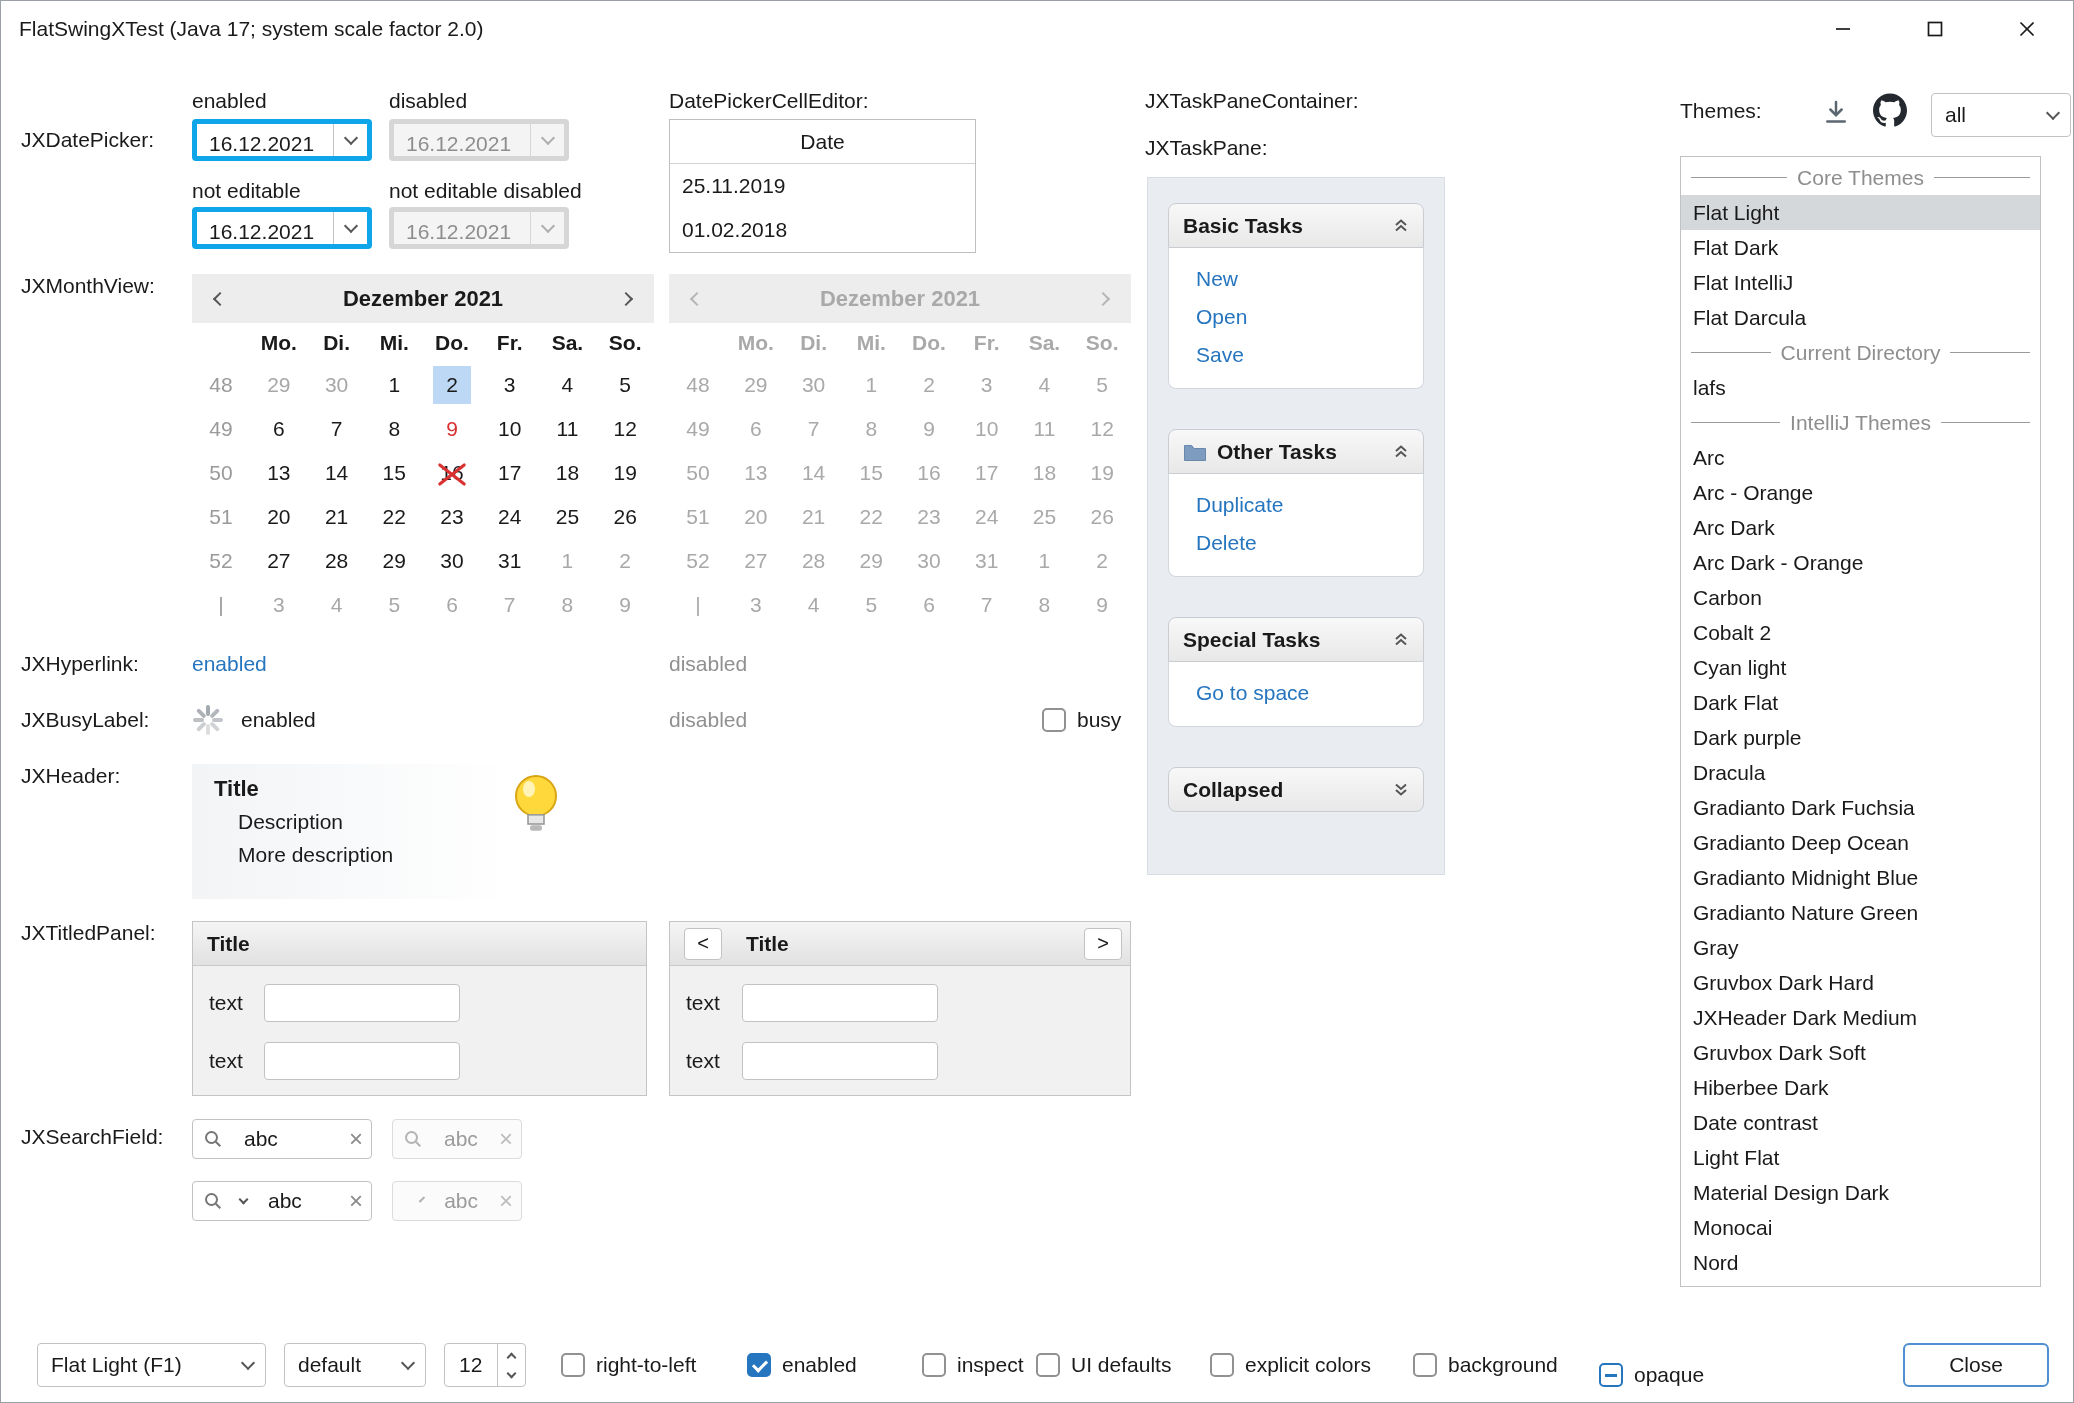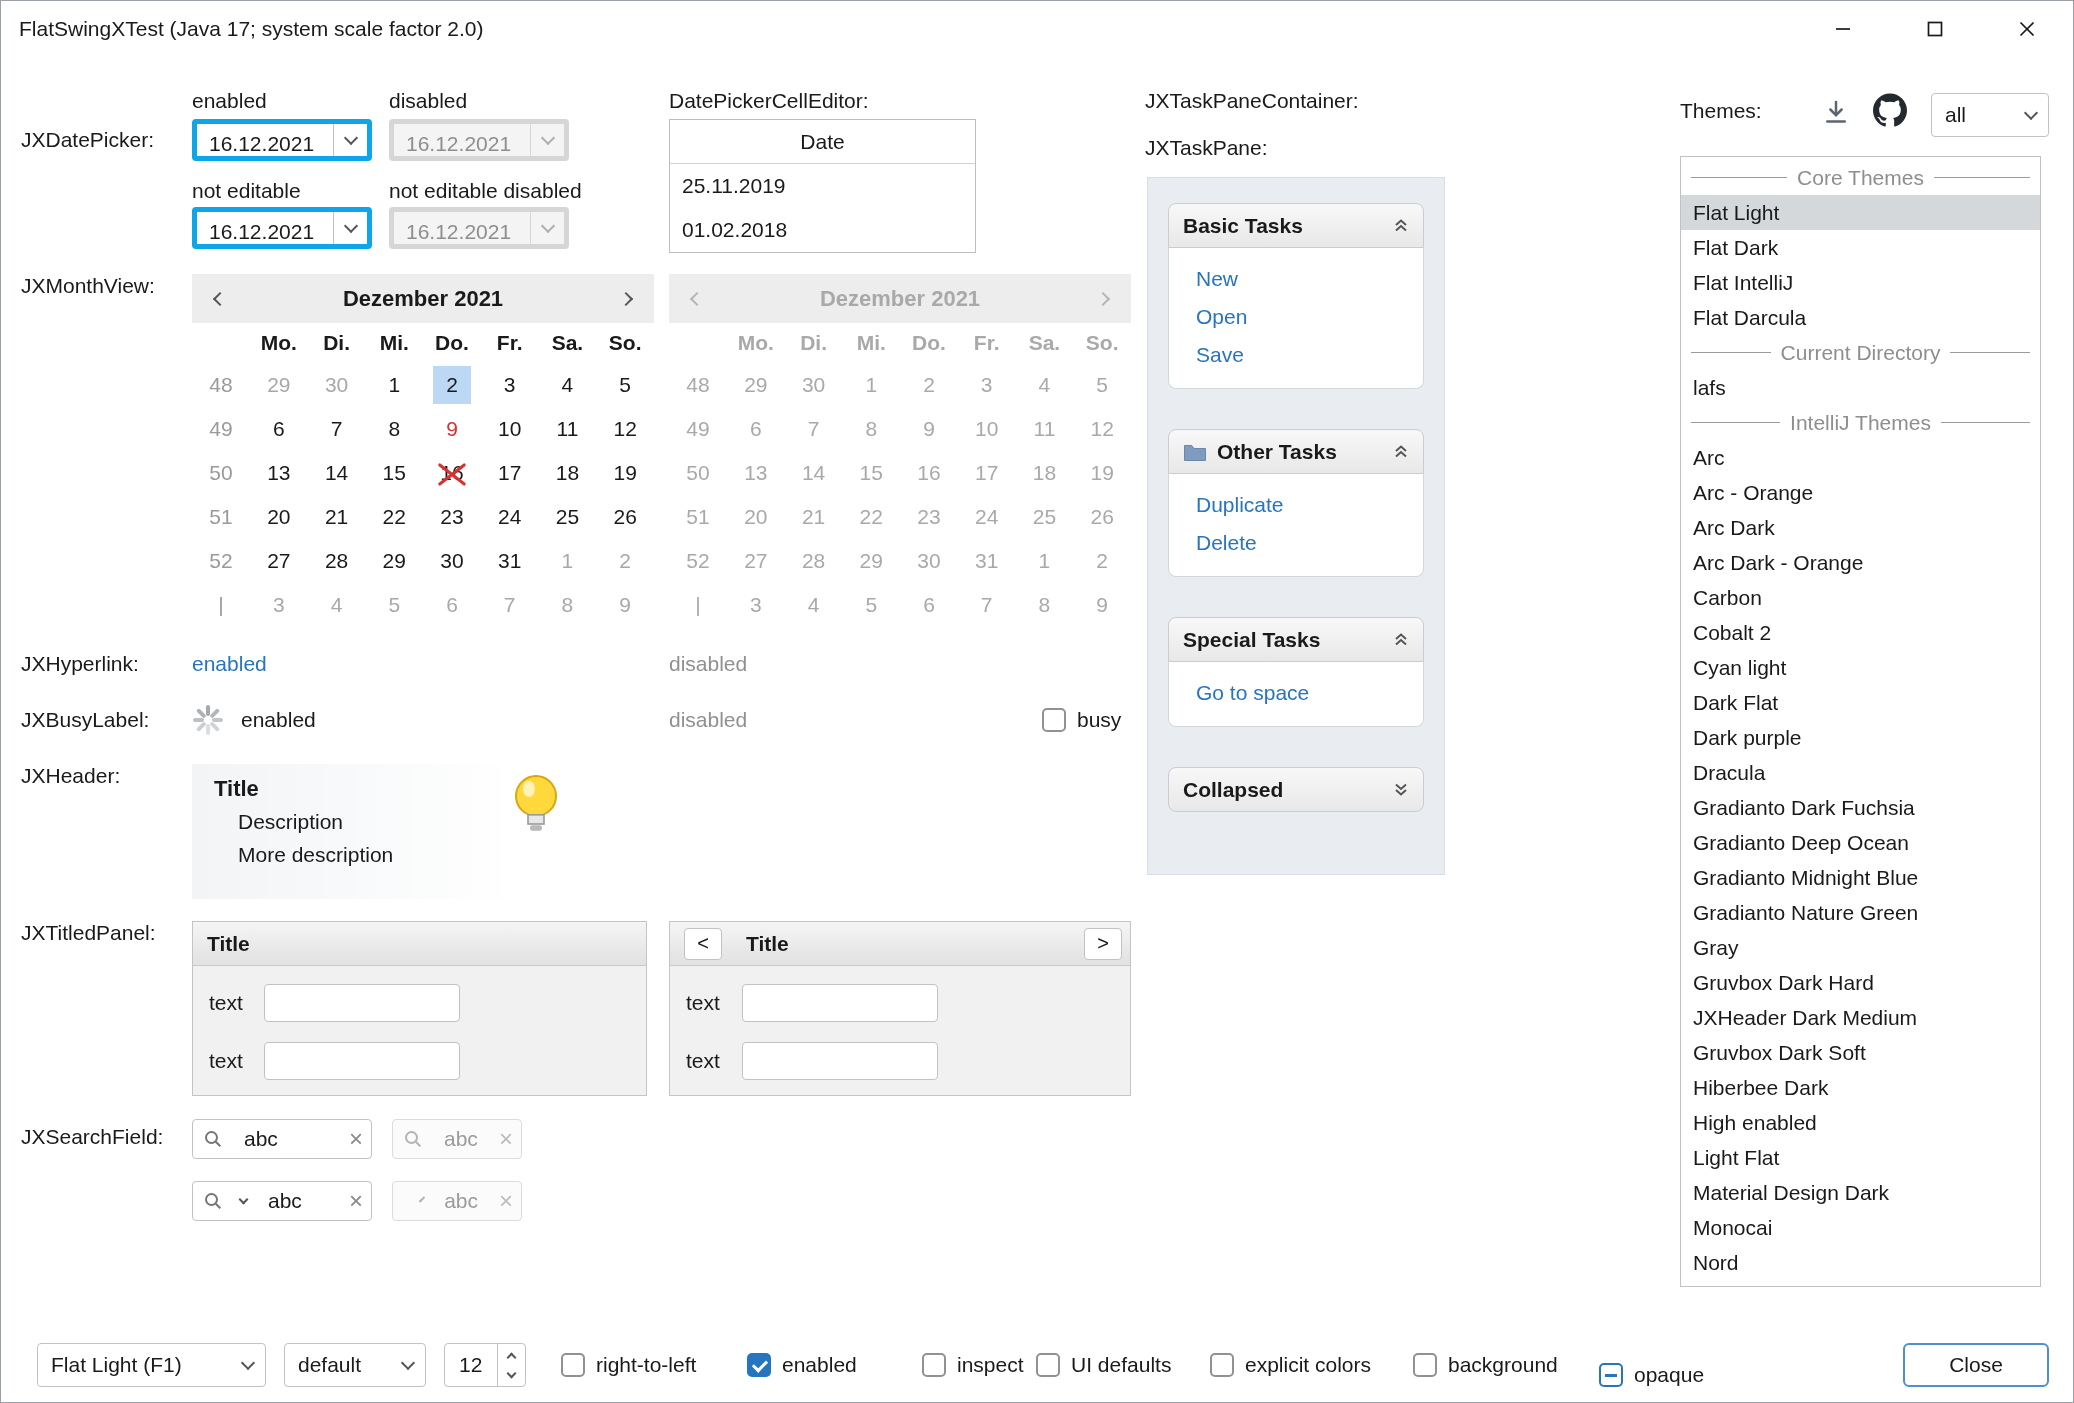--- a/index.html
+++ b/index.html
@@ -665,21 +665,21 @@
       <line x1="12" y1="4" x2="12" y2="14"></line>
         <polyline points="7.5,10 12,14.5 16.5,10"></polyline>
         <line x1="5" y1="19.5" x2="19" y2="19.5"></line>
     </svg>
   </div>
   <div class="icon-btn" style="left:1872px;top:92px">
     <svg width="34" height="34" viewBox="0 0 24 24">
       <path fill="#24292f" d="M12 .297c-6.63 0-12 5.373-12 12 0 5.303 3.438 9.8 8.205 11.385.6.113.82-.258.82-.577 0-.285-.01-1.04-.015-2.04-3.338.724-4.042-1.61-4.042-1.61C4.422 18.07 3.633 17.7 3.633 17.7c-1.087-.744.084-.729.084-.729 1.205.084 1.838 1.236 1.838 1.236 1.07 1.835 2.809 1.305 3.495.998.108-.776.417-1.305.76-1.605-2.665-.3-5.466-1.332-5.466-5.93 0-1.31.465-2.38 1.235-3.22-.135-.303-.54-1.523.105-3.176 0 0 1.005-.322 3.3 1.23.96-.267 1.98-.399 3-.405 1.02.006 2.04.138 3 .405 2.28-1.552 3.285-1.23 3.285-1.23.645 1.653.24 2.873.12 3.176.765.84 1.23 1.91 1.23 3.22 0 4.61-2.805 5.625-5.475 5.92.42.36.81 1.096.81 2.22 0 1.606-.015 2.896-.015 3.286 0 .315.21.69.825.57C20.565 22.092 24 17.592 24 12.297c0-6.627-5.373-12-12-12"></path>
     </svg>
   </div>
-  <div class="combo" style="left:1930px;top:92px;width:118px">
+  <div class="combo" style="left:1930px;top:92px;width:140px">
     <span class="val">all</span>
     <span class="arr">
         <i class="chev down"></i>
       </span>
   </div>
   <div class="theme-list" id="theme-list">
       <div class="t-sep">
         <span class="line"></span>
         <span class="t-sep-text">Core Themes</span>
         <span class="line"></span>
@@ -711,21 +711,21 @@
       <div class="t-item">Dracula</div>
       <div class="t-item">Gradianto Dark Fuchsia</div>
       <div class="t-item">Gradianto Deep Ocean</div>
       <div class="t-item">Gradianto Midnight Blue</div>
       <div class="t-item">Gradianto Nature Green</div>
       <div class="t-item">Gray</div>
       <div class="t-item">Gruvbox Dark Hard</div>
       <div class="t-item">JXHeader Dark Medium</div>
       <div class="t-item">Gruvbox Dark Soft</div>
       <div class="t-item">Hiberbee Dark</div>
-      <div class="t-item">High enabled</div>
+      <div class="t-item">Date contrast</div>
       <div class="t-item">Light Flat</div>
       <div class="t-item">Material Design Dark</div>
       <div class="t-item">Monocai</div>
       <div class="t-item">Nord</div>
     </div>
 
   <div class="combo" style="left:36px;top:1342px;width:229px">
     <span class="val">Flat Light (F1)</span>
     <span class="arr">
         <i class="chev down"></i>

